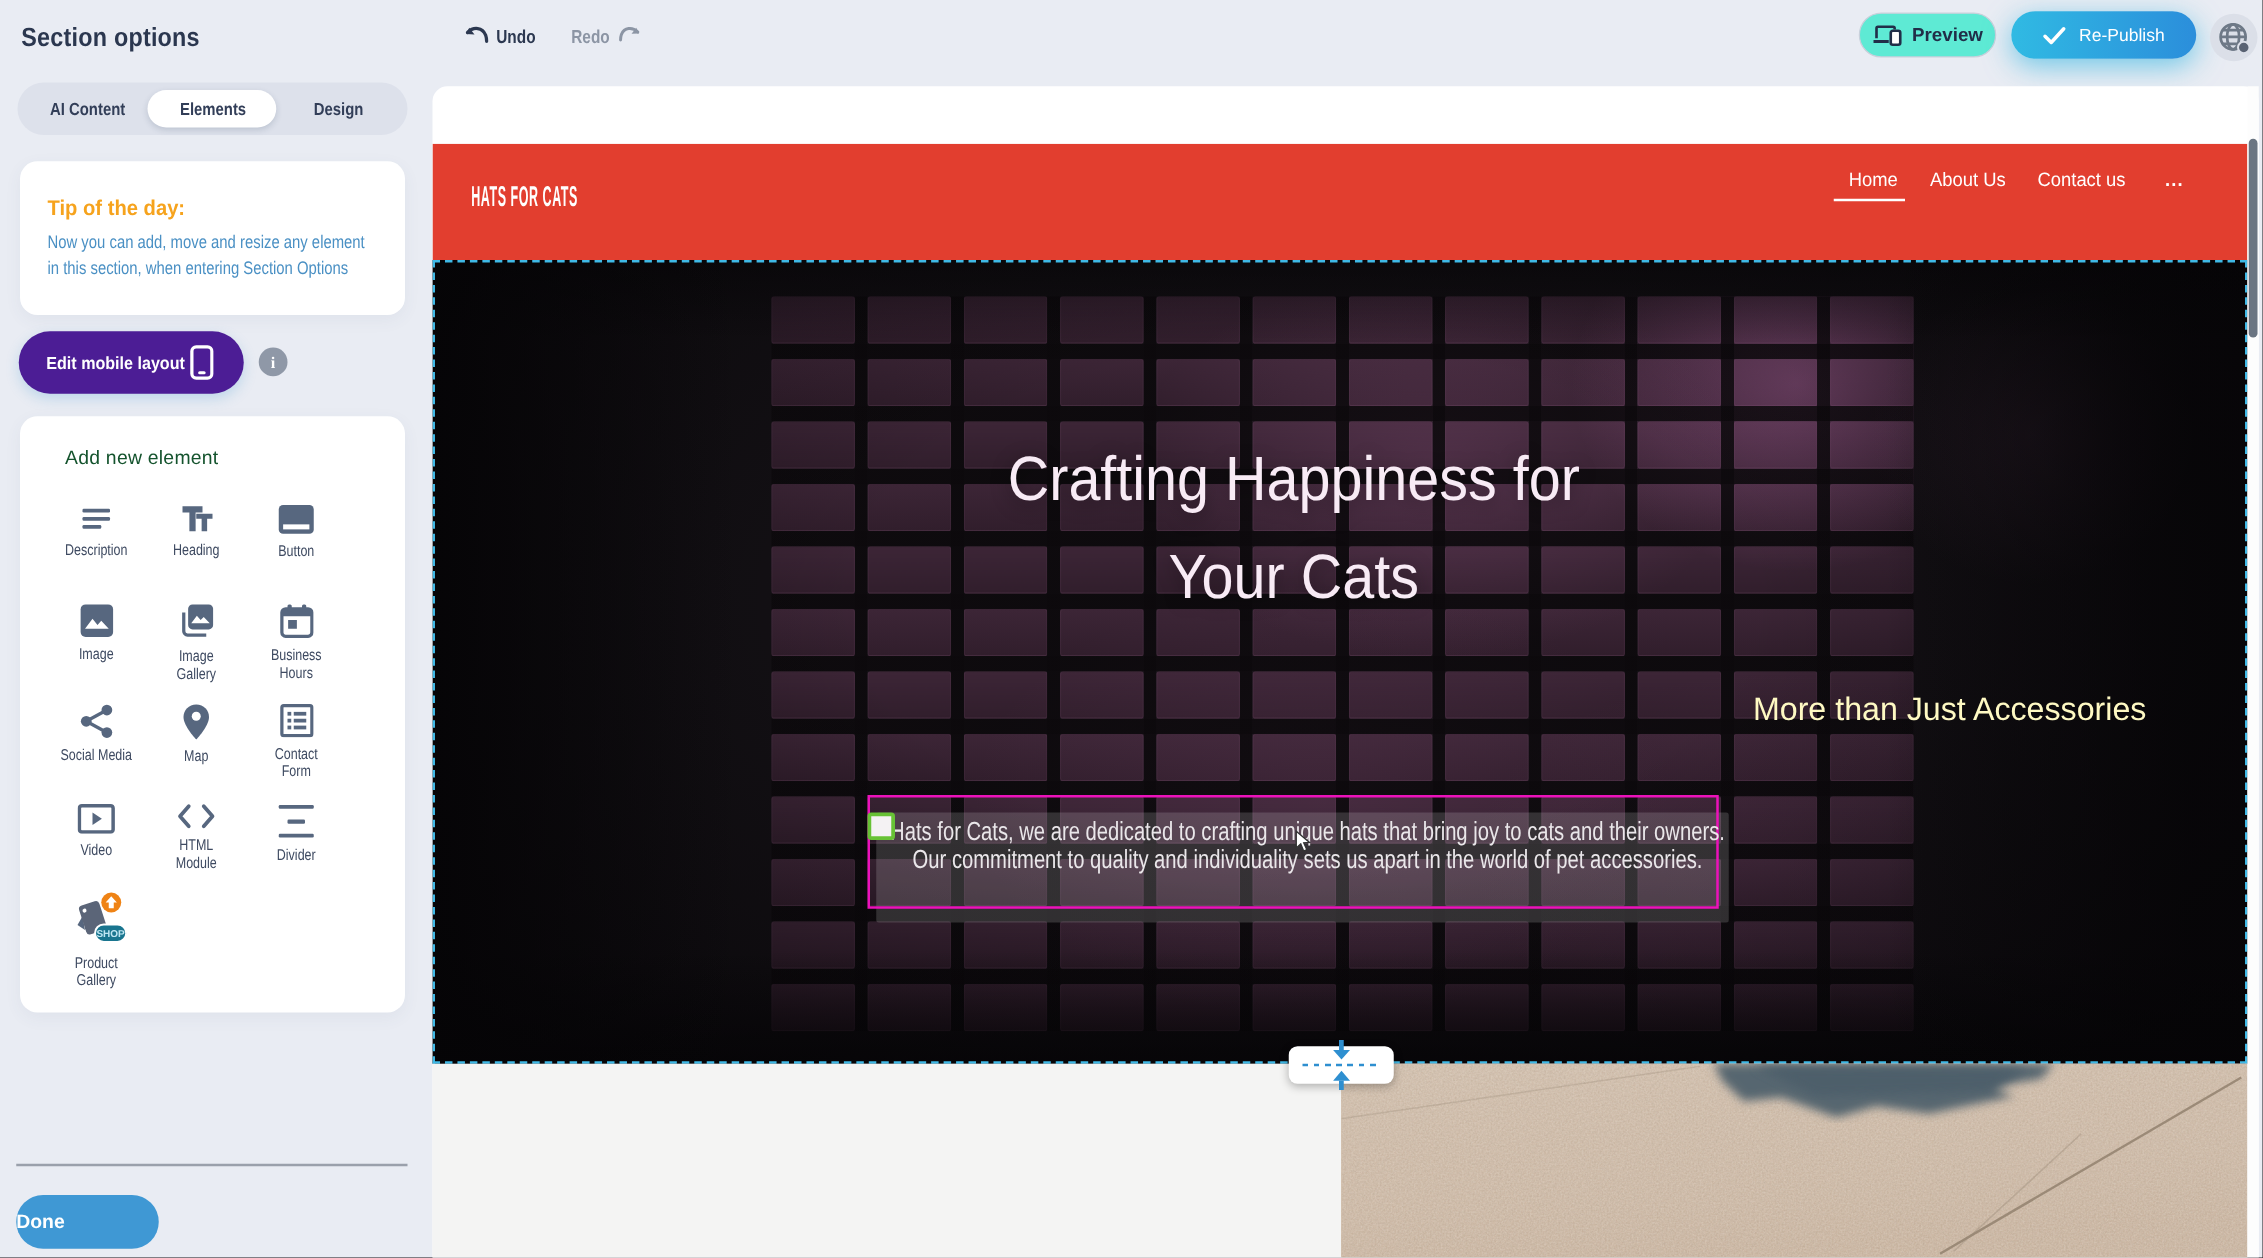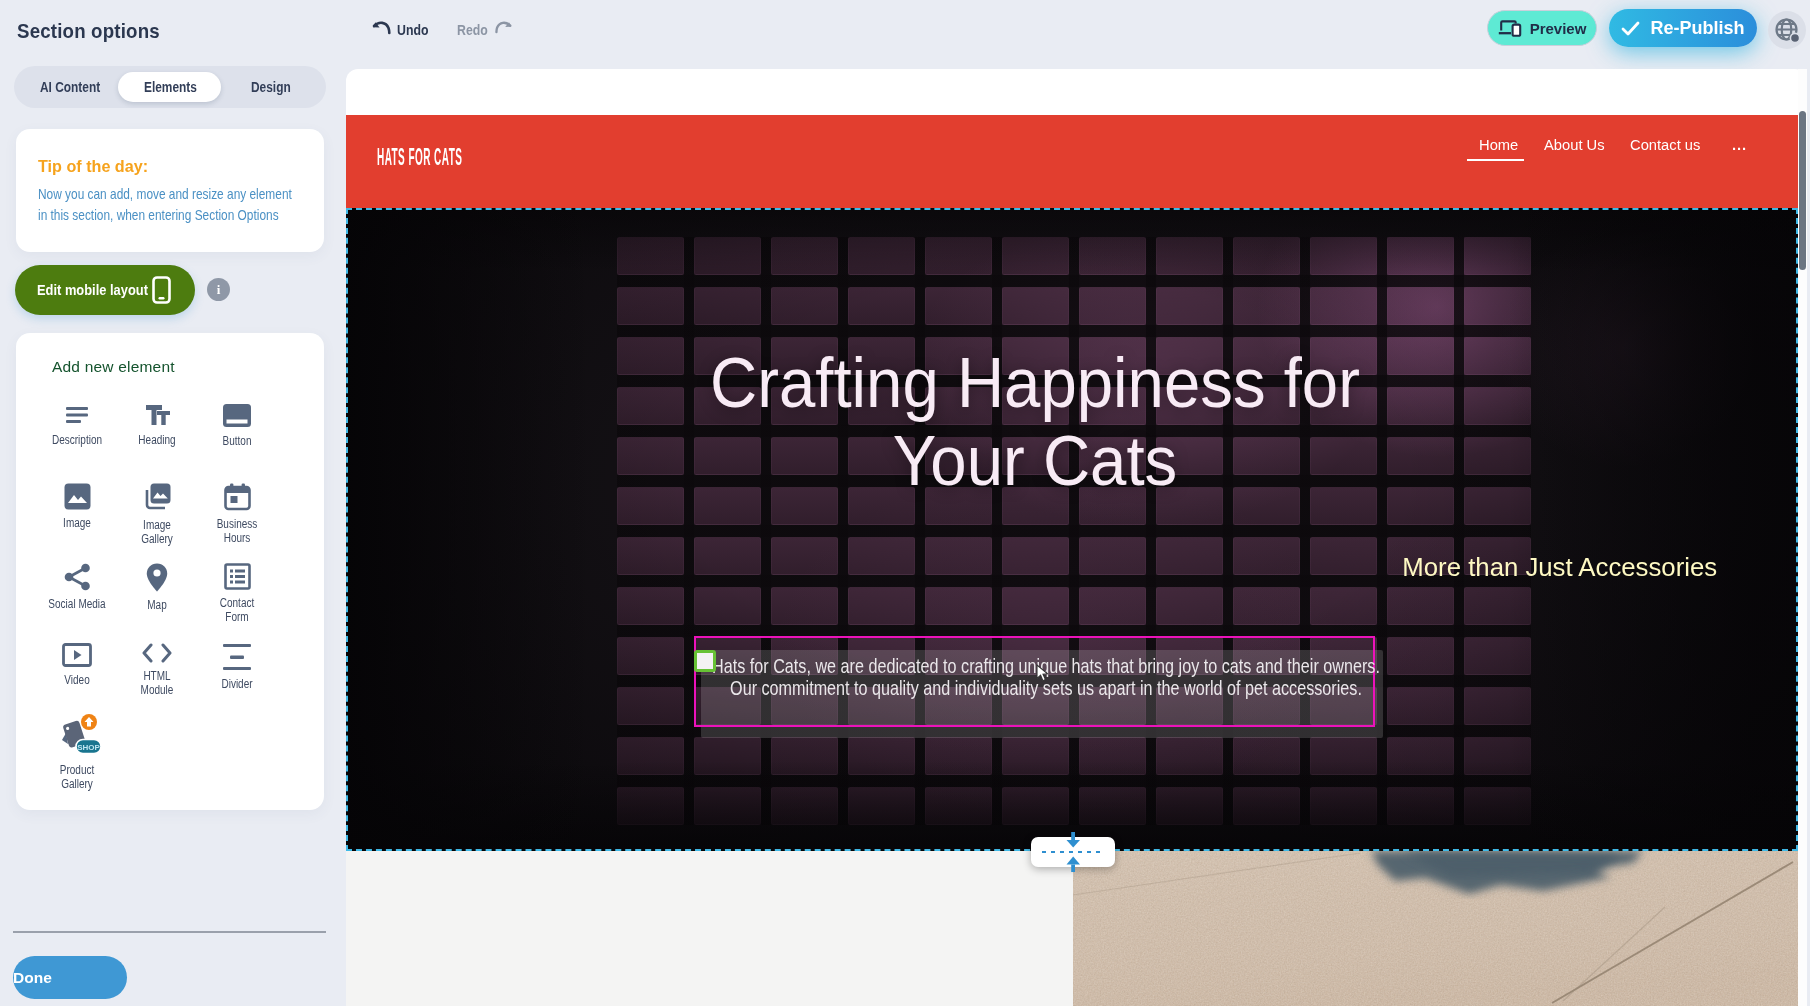--- a/index.html
+++ b/index.html
@@ -11,34 +11,34 @@
   #title { left:17px; top:19px; font-size:21px; font-weight:bold; color:#2b374f; letter-spacing:.2px; transform:scaleX(.89); transform-origin:left top; }
   #undo { left:397px; top:21px; font-size:15px; font-weight:bold; color:#2c3850; transform:scaleX(.82); transform-origin:left top; }
   #redo { left:457px; top:21px; font-size:15px; font-weight:bold; color:#8c95a4; transform:scaleX(.82); transform-origin:left top; }
   #btn-preview { left:1487px; top:10px; width:110px; height:36px; border:1.5px solid #c9d0db;
     border-radius:19px; background:#5eead4; display:flex; align-items:center; justify-content:center; gap:8px; }
   #btn-preview span { font-size:15px; font-weight:bold; color:#212e48; }
   #btn-republish { left:1609px; top:9px; width:148px; height:38px; border-radius:20px;
     background:linear-gradient(90deg,#30bae3,#2b8edb);
     box-shadow:0 6px 22px rgba(48,180,225,.65);
     display:flex; align-items:center; justify-content:center; gap:10px; }
-  #btn-republish span { font-size:18px; font-weight:bold; color:#fff;text-align:right; }
+  #btn-republish span { font-size:14px; font-weight:normal; color:#fff;text-align:right; }
   #globe { left:1768px; top:11px; width:38px; height:38px; border-radius:50%; background:#dbdfe8;
     display:flex; align-items:center; justify-content:center; }
 
   
   #tabs { left:14px; top:66px; width:312px; height:42px; background:#dde1eb; border-radius:21px; }
   #tab-elements { left:118px; top:72px; width:103px; height:30px; background:#fff; border-radius:15px;
     box-shadow:0 2px 5px rgba(40,60,90,.18); }
   .tabtxt { font-size:14px; font-weight:bold; color:#323e58; top:79px; transform:scaleX(.85); transform-origin:left top; }
   #tipcard { left:16px; top:129px; width:308px; height:123px; background:#fff; border-radius:14px;
     box-shadow:0 4px 14px rgba(70,90,120,.06); }
   #tiptitle { left:38px; top:157px; font-size:17px; font-weight:bold; color:#f6a31d; transform:scaleX(.95); transform-origin:left top; }
   #tipbody { left:38px; top:184px; font-size:14.5px; color:#4a90c4; line-height:20.8px; white-space:nowrap; transform:scaleX(.82); transform-origin:left top; }
-  #btn-mobile { left:15px; top:265px; width:180px; height:50px; border-radius:25px; background:#4d7c0f;
+  #btn-mobile { left:15px; top:265px; width:180px; height:50px; border-radius:25px; background:#4c1d95;
     box-shadow:0 4px 10px rgba(63,152,212,.25); }
   #btn-mobile span { position:absolute; left:22px; top:17px; font-size:14px; font-weight:bold; color:#fff; white-space:nowrap; transform:scaleX(.92); transform-origin:left top; }
   #info { left:207px; top:278px; width:23px; height:23px; border-radius:50%; background:#8f98a7;
     color:#fff; font-size:13px; font-weight:bold; text-align:center; line-height:23px; font-family:"Liberation Serif",serif; }
   #addcard { left:16px; top:333px; width:308px; height:477px; background:#fff; border-radius:14px;
     box-shadow:0 4px 14px rgba(70,90,120,.06); }
   #addtitle { left:52px; top:358px; font-size:15.5px; font-weight:500; color:#14532d; letter-spacing:.2px; }
   .el { position:absolute; width:80px; text-align:center; }
   .el svg { display:block; margin:0 auto; }
   .el .lb { margin-top:7px; font-size:12.5px; color:#3e4a61; line-height:13.5px; transform:scaleX(.8); }
@@ -67,21 +67,21 @@
     display:grid; grid-template-columns:repeat(12,67px); grid-template-rows:repeat(12,38px); gap:12px 10px; }
   #grid i { background:linear-gradient(180deg,#3c2536 0%,#311e2c 100%); border-radius:2.5px; border:1px solid rgba(150,100,140,.10); }
   .glow { position:absolute; border-radius:50%; }
   #vignette { position:absolute; left:0; top:0; width:1452px; height:643px;
     background:
       linear-gradient(90deg, rgba(5,4,6,.92) 0%, rgba(5,4,6,0) 17%, rgba(5,4,6,0) 80%, rgba(5,4,6,.72) 97%),
       linear-gradient(180deg, rgba(5,4,6,.55) 0%, rgba(5,4,6,0) 10%, rgba(5,4,6,0) 86%, rgba(5,4,6,.8) 100%),
       radial-gradient(ellipse 900px 500px at 48% 42%, rgba(0,0,0,0) 40%, rgba(4,3,5,.55) 100%);
   }
   #h1wrap { position:absolute; left:0; top:136px; width:1378px; text-align:center;
-    font-size:71px; line-height:78px; color:#f8ebf5; text-shadow:0 3px 16px rgba(0,0,0,.4); }
+    font-size:50px; line-height:78px; color:#f8ebf5; text-shadow:0 3px 16px rgba(0,0,0,.4); }
   #h1wrap div { transform:scaleX(.92); }
   #sub { position:absolute; left:0; top:342px; width:1378px; text-align:right;
     font-size:26px; line-height:34px; color:#fef9c3; }
   #sub div { transform:scaleX(.99); }
   #hoverlay { position:absolute; left:355px; top:442px; width:682px; height:88px;
     background:rgba(235,235,235,.17); border-radius:2px; }
   #pinkbox { position:absolute; left:348px; top:428px; width:681px; height:91px;
     border:2.5px solid #ec12bb; }
   #ptext { position:absolute; left:0px; top:447px; width:1400px; text-align:center;
     font-size:21px; line-height:21.7px; color:#eae7ea; white-space:nowrap; }

